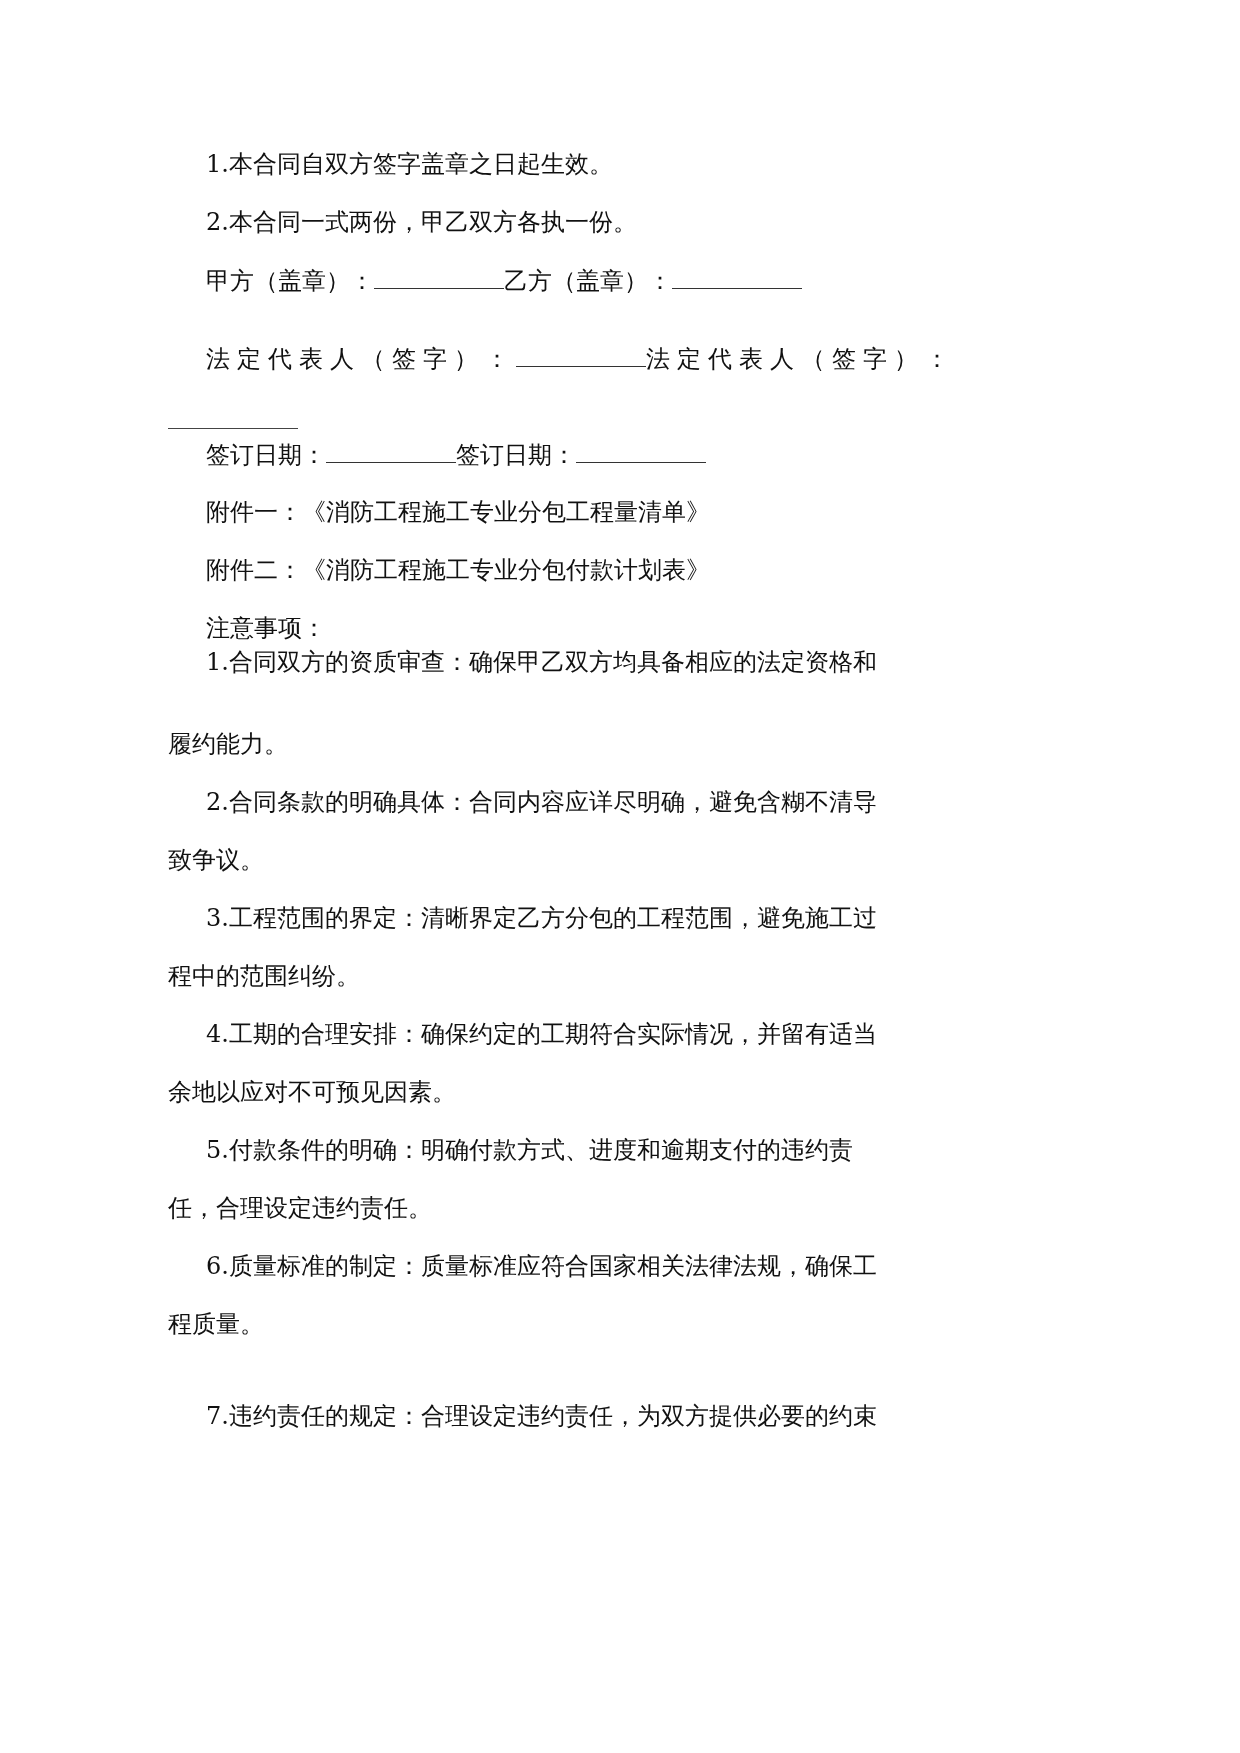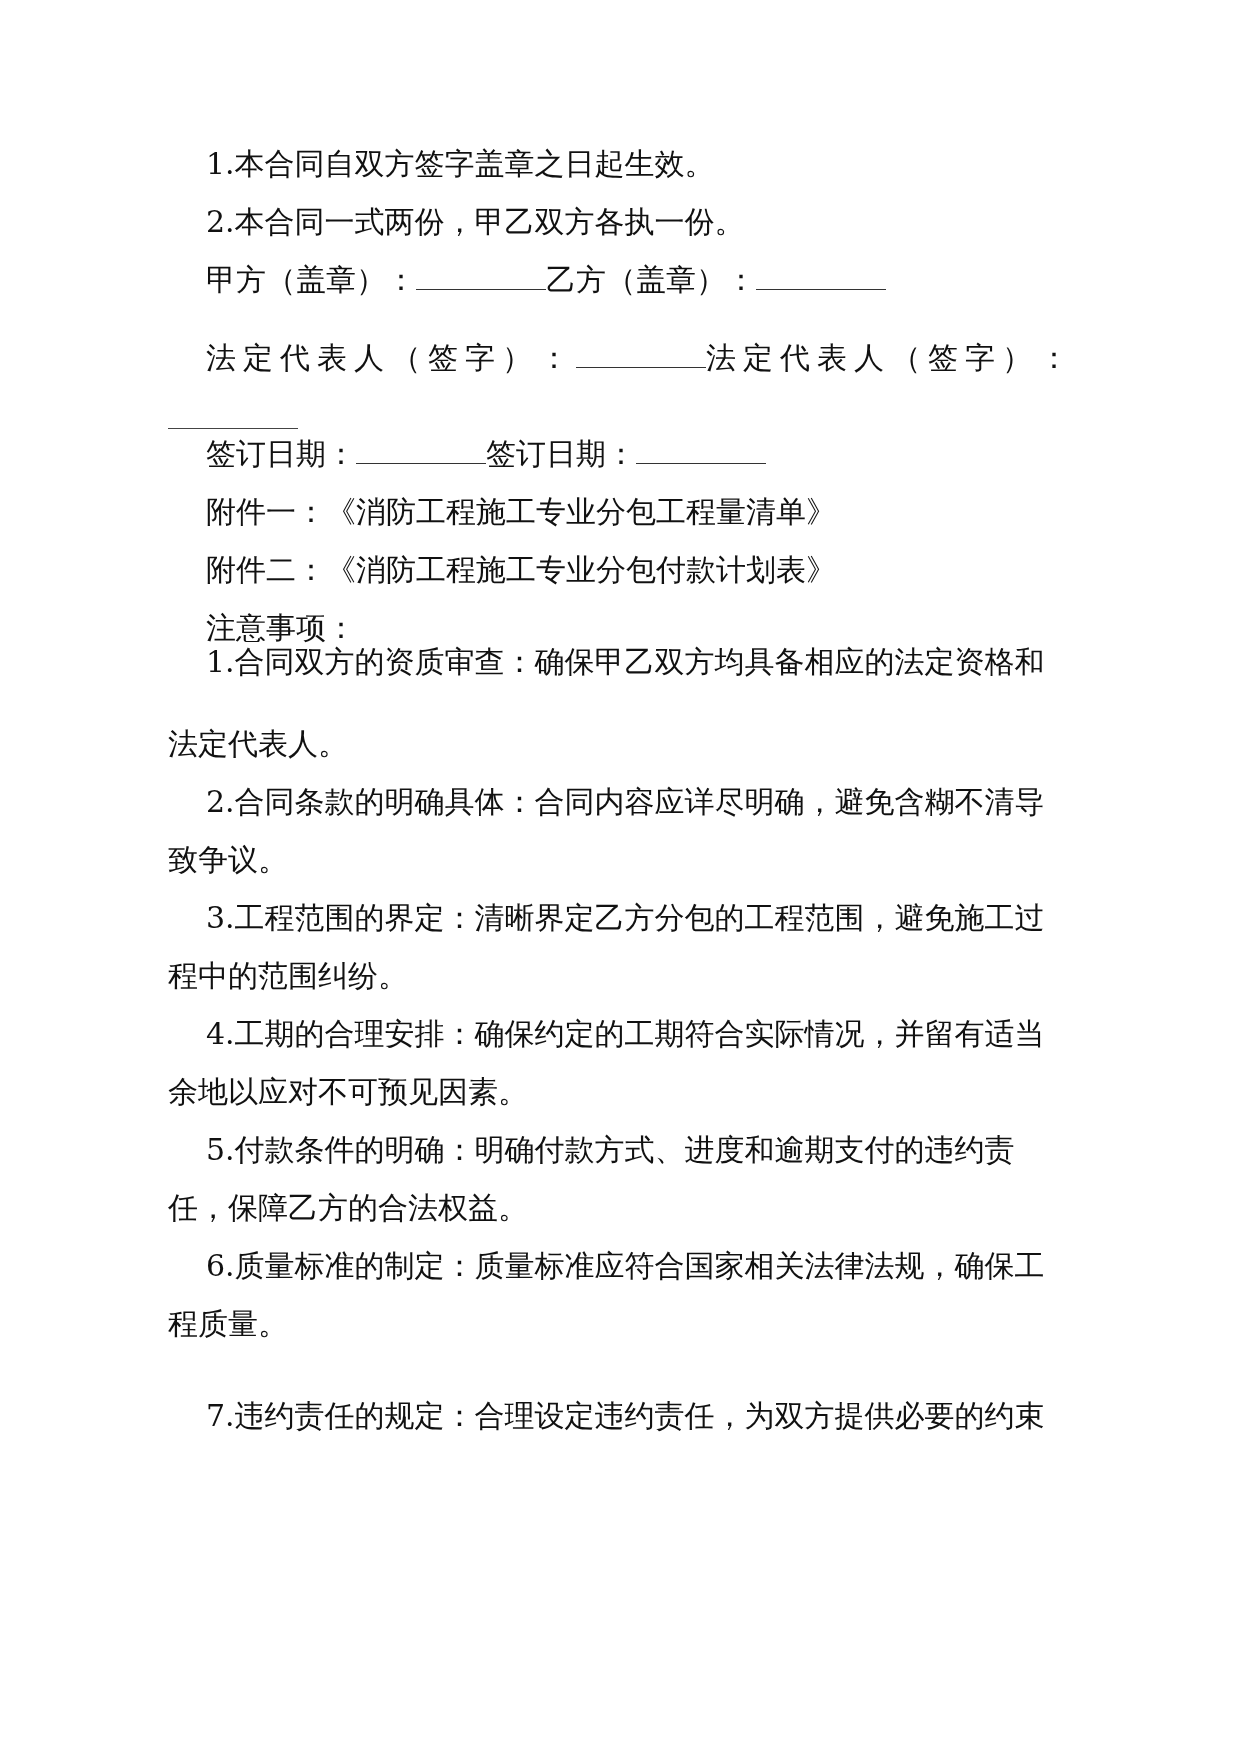--- a/index.html
+++ b/index.html
@@ -1,19 +1,19 @@
 <!DOCTYPE html>
 <html><head>
   <meta charset="utf-8">
   <style>
     html, body { margin: 0; padding: 0; background: #ffffff; }
     body { width: 1240px; height: 1753px; position: relative; overflow: hidden;
            font-family: "DejaVu Serif", "Liberation Serif", serif; color: #111; }
     .page { position: absolute; left: 0; top: 0; width: 1240px; height: 1753px; }
-    .line { position: absolute; left: 168px; width: 882px; font-size: 30px;
+    .line { position: absolute; left: 168px; width: 882px; font-size: 24px;
             line-height: 36px; white-space: nowrap; }
     .indent { left: 206px; width: 844px; }
     .wide { letter-spacing: 7px; margin-top: 20px; }
     .blank { display: inline-block; width: 130px; height: 26px; border-bottom: 1.5px solid #333;
              vertical-align: baseline; }
     .blank.alone { position: absolute; left: 168px; top: 428px; height: 0; border-bottom: 1.5px solid #444; }
   </style>
 </head>
 <body>
 
@@ -34,32 +34,32 @@
   <div class="line indent" style="top:436px">
     <span>签订日期：</span><span class="blank"></span><span>签订日期：</span><span class="blank"></span>
   </div>
 
   <div class="line indent" style="top:494px">附件一：《消防工程施工专业分包工程量清单》</div>
   <div class="line indent" style="top:610px">注意事项：</div>
 
   <div class="line indent" style="top:552px">附件二：《消防工程施工专业分包付款计划表》</div>
 
   <div class="line indent" style="top:644px">1.合同双方的资质审查：确保甲乙双方均具备相应的法定资格和</div>
-  <div class="line" style="top:726px">法定代表人。</div>
+  <div class="line" style="top:726px">履约能力。</div>
 
   <div class="line indent" style="top:784px">2.合同条款的明确具体：合同内容应详尽明确，避免含糊不清导</div>
   <div class="line" style="top:842px">致争议。</div>
 
   <div class="line indent" style="top:900px">3.工程范围的界定：清晰界定乙方分包的工程范围，避免施工过</div>
   <div class="line" style="top:958px">程中的范围纠纷。</div>
 
   <div class="line indent" style="top:1016px">4.工期的合理安排：确保约定的工期符合实际情况，并留有适当</div>
   <div class="line" style="top:1074px">余地以应对不可预见因素。</div>
 
   <div class="line indent" style="top:1132px">5.付款条件的明确：明确付款方式、进度和逾期支付的违约责</div>
-  <div class="line" style="top:1190px">任，保障乙方的合法权益。</div>
+  <div class="line" style="top:1190px">任，合理设定违约责任。</div>
 
   <div class="line indent" style="top:1248px">6.质量标准的制定：质量标准应符合国家相关法律法规，确保工</div>
   <div class="line" style="top:1306px">程质量。</div>
 
   <div class="line indent" style="top:1398px">7.违约责任的规定：合理设定违约责任，为双方提供必要的约束</div>
 
 </div>
 
 </body></html>

